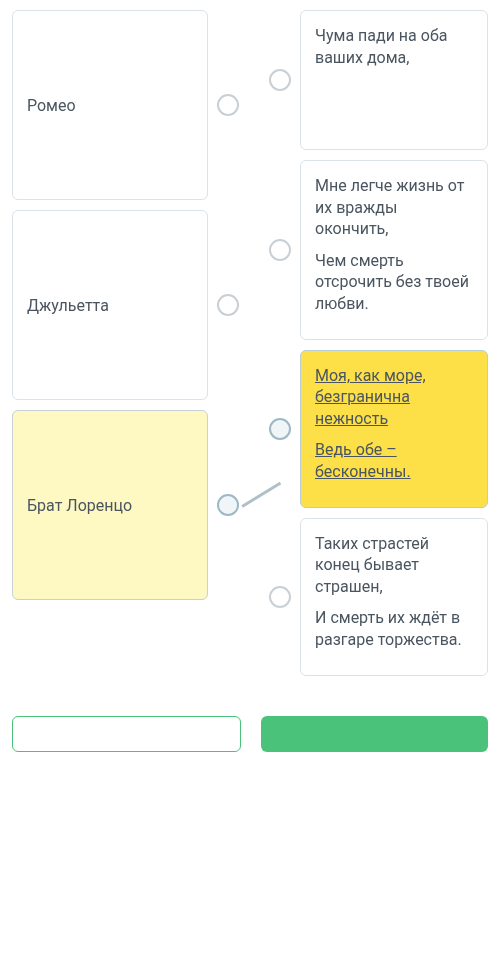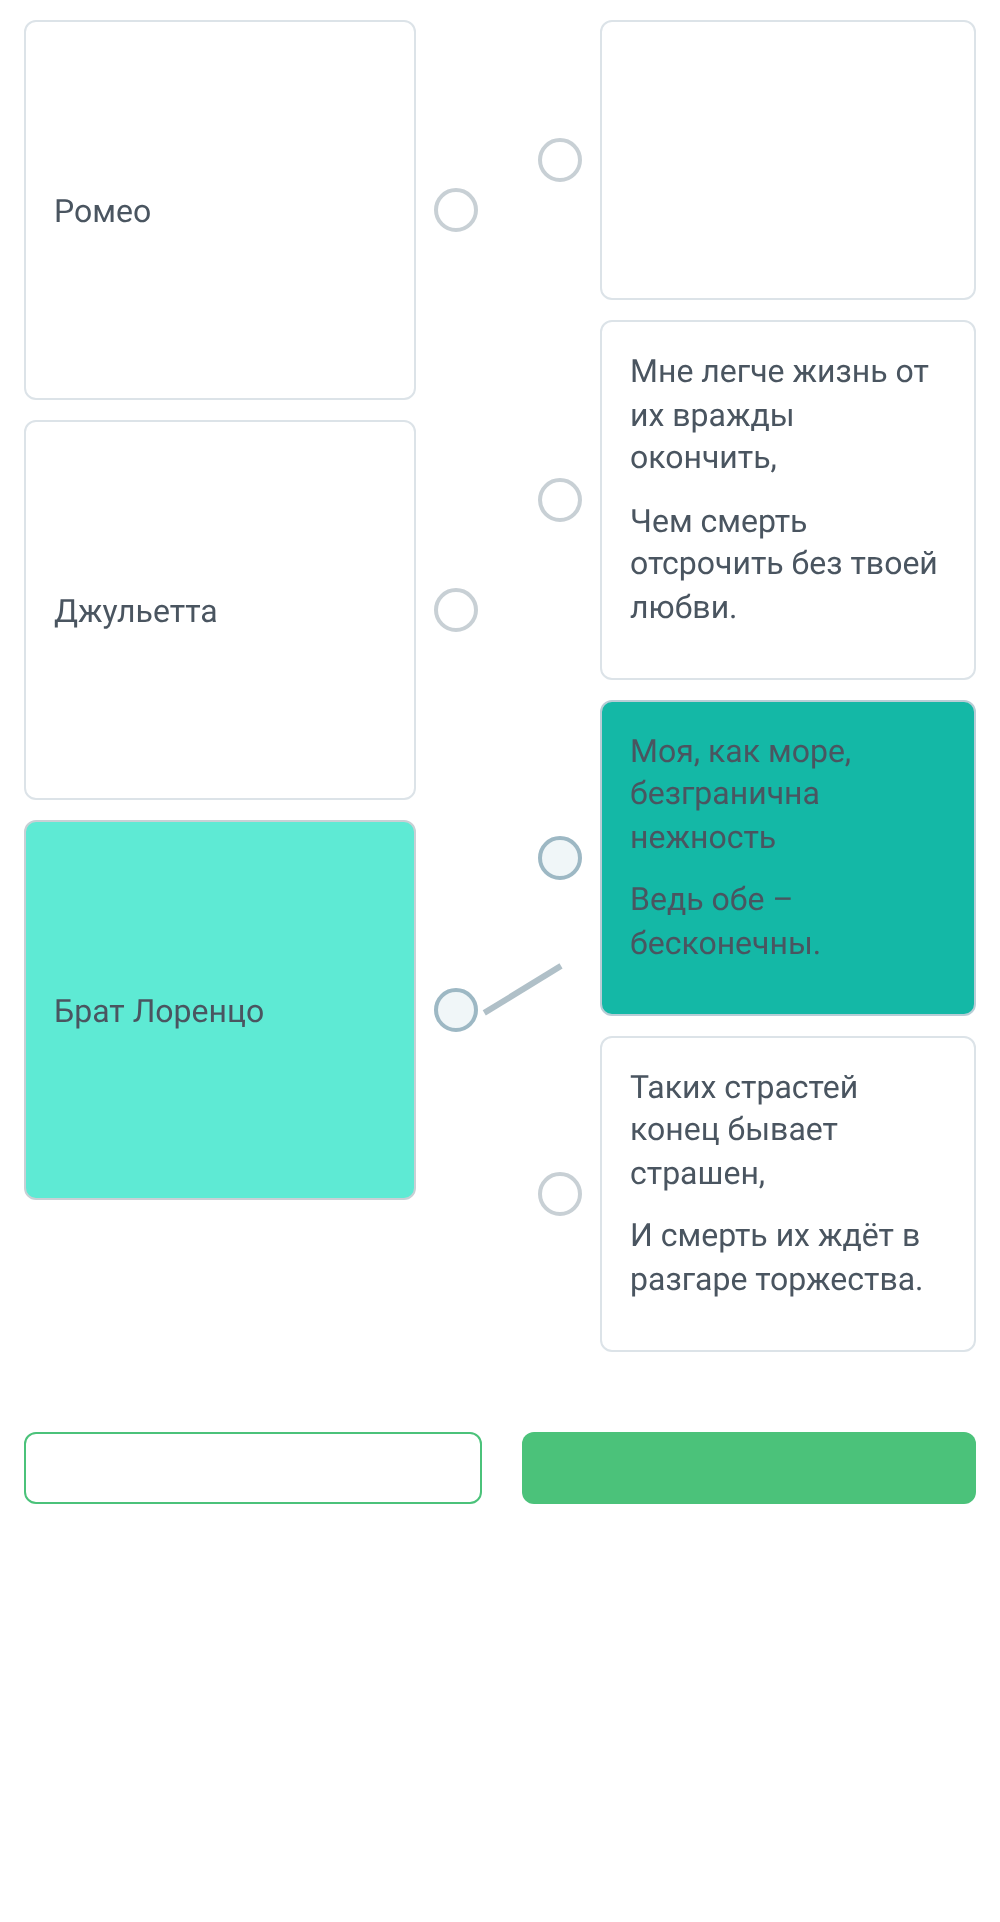--- a/index.html
+++ b/index.html
@@ -29,29 +29,30 @@
       padding: 14px 14px;
       position: relative;
       margin-bottom: 10px;
     }
     .card-left {
       height: 190px;
       display: flex;
       align-items: center;
     }
     .card-left.selected {
-      background: #5eead4;
+      background: #fef9c3;
       border-color: #c8d0d5;
     }
     .card-right {
       min-height: 140px;
     }
     .card-right.selected {
-      background: #14b8a6;
+      background: #fde047;
       border-color: #b8cdd6;
+      text-decoration: underline;
     }
     .card-right p {
       margin-bottom: 10px;
       line-height: 1.35;
     }
     .card-right p:last-child { margin-bottom: 0; }
     .dot {
       width: 22px;
       height: 22px;
       border: 2px solid #c8d0d5;
@@ -108,20 +109,21 @@
           <span>Джульетта</span>
           <div class="dot dot-left" id="ldot-1"></div>
         </div>
         <div class="card card-left selected">
           <span>Брат Лоренцо</span>
           <div class="dot dot-left active" id="ldot-2"></div>
         </div>
       </div>
     <div class="col col-right" id="col-right">
         <div class="card card-right">
+          <p>Чума пади на оба ваших дома,</p>
           <div class="dot dot-right" id="rdot-0"></div>
         </div>
         <div class="card card-right">
           <p>Мне легче жизнь от их вражды окончить,</p>
           <p>Чем смерть отсрочить без твоей любви.</p>
           <div class="dot dot-right" id="rdot-1"></div>
         </div>
         <div class="card card-right selected">
           <p>Моя, как море, безгранична нежность</p>
           <p>Ведь обе – бесконечны.</p>

